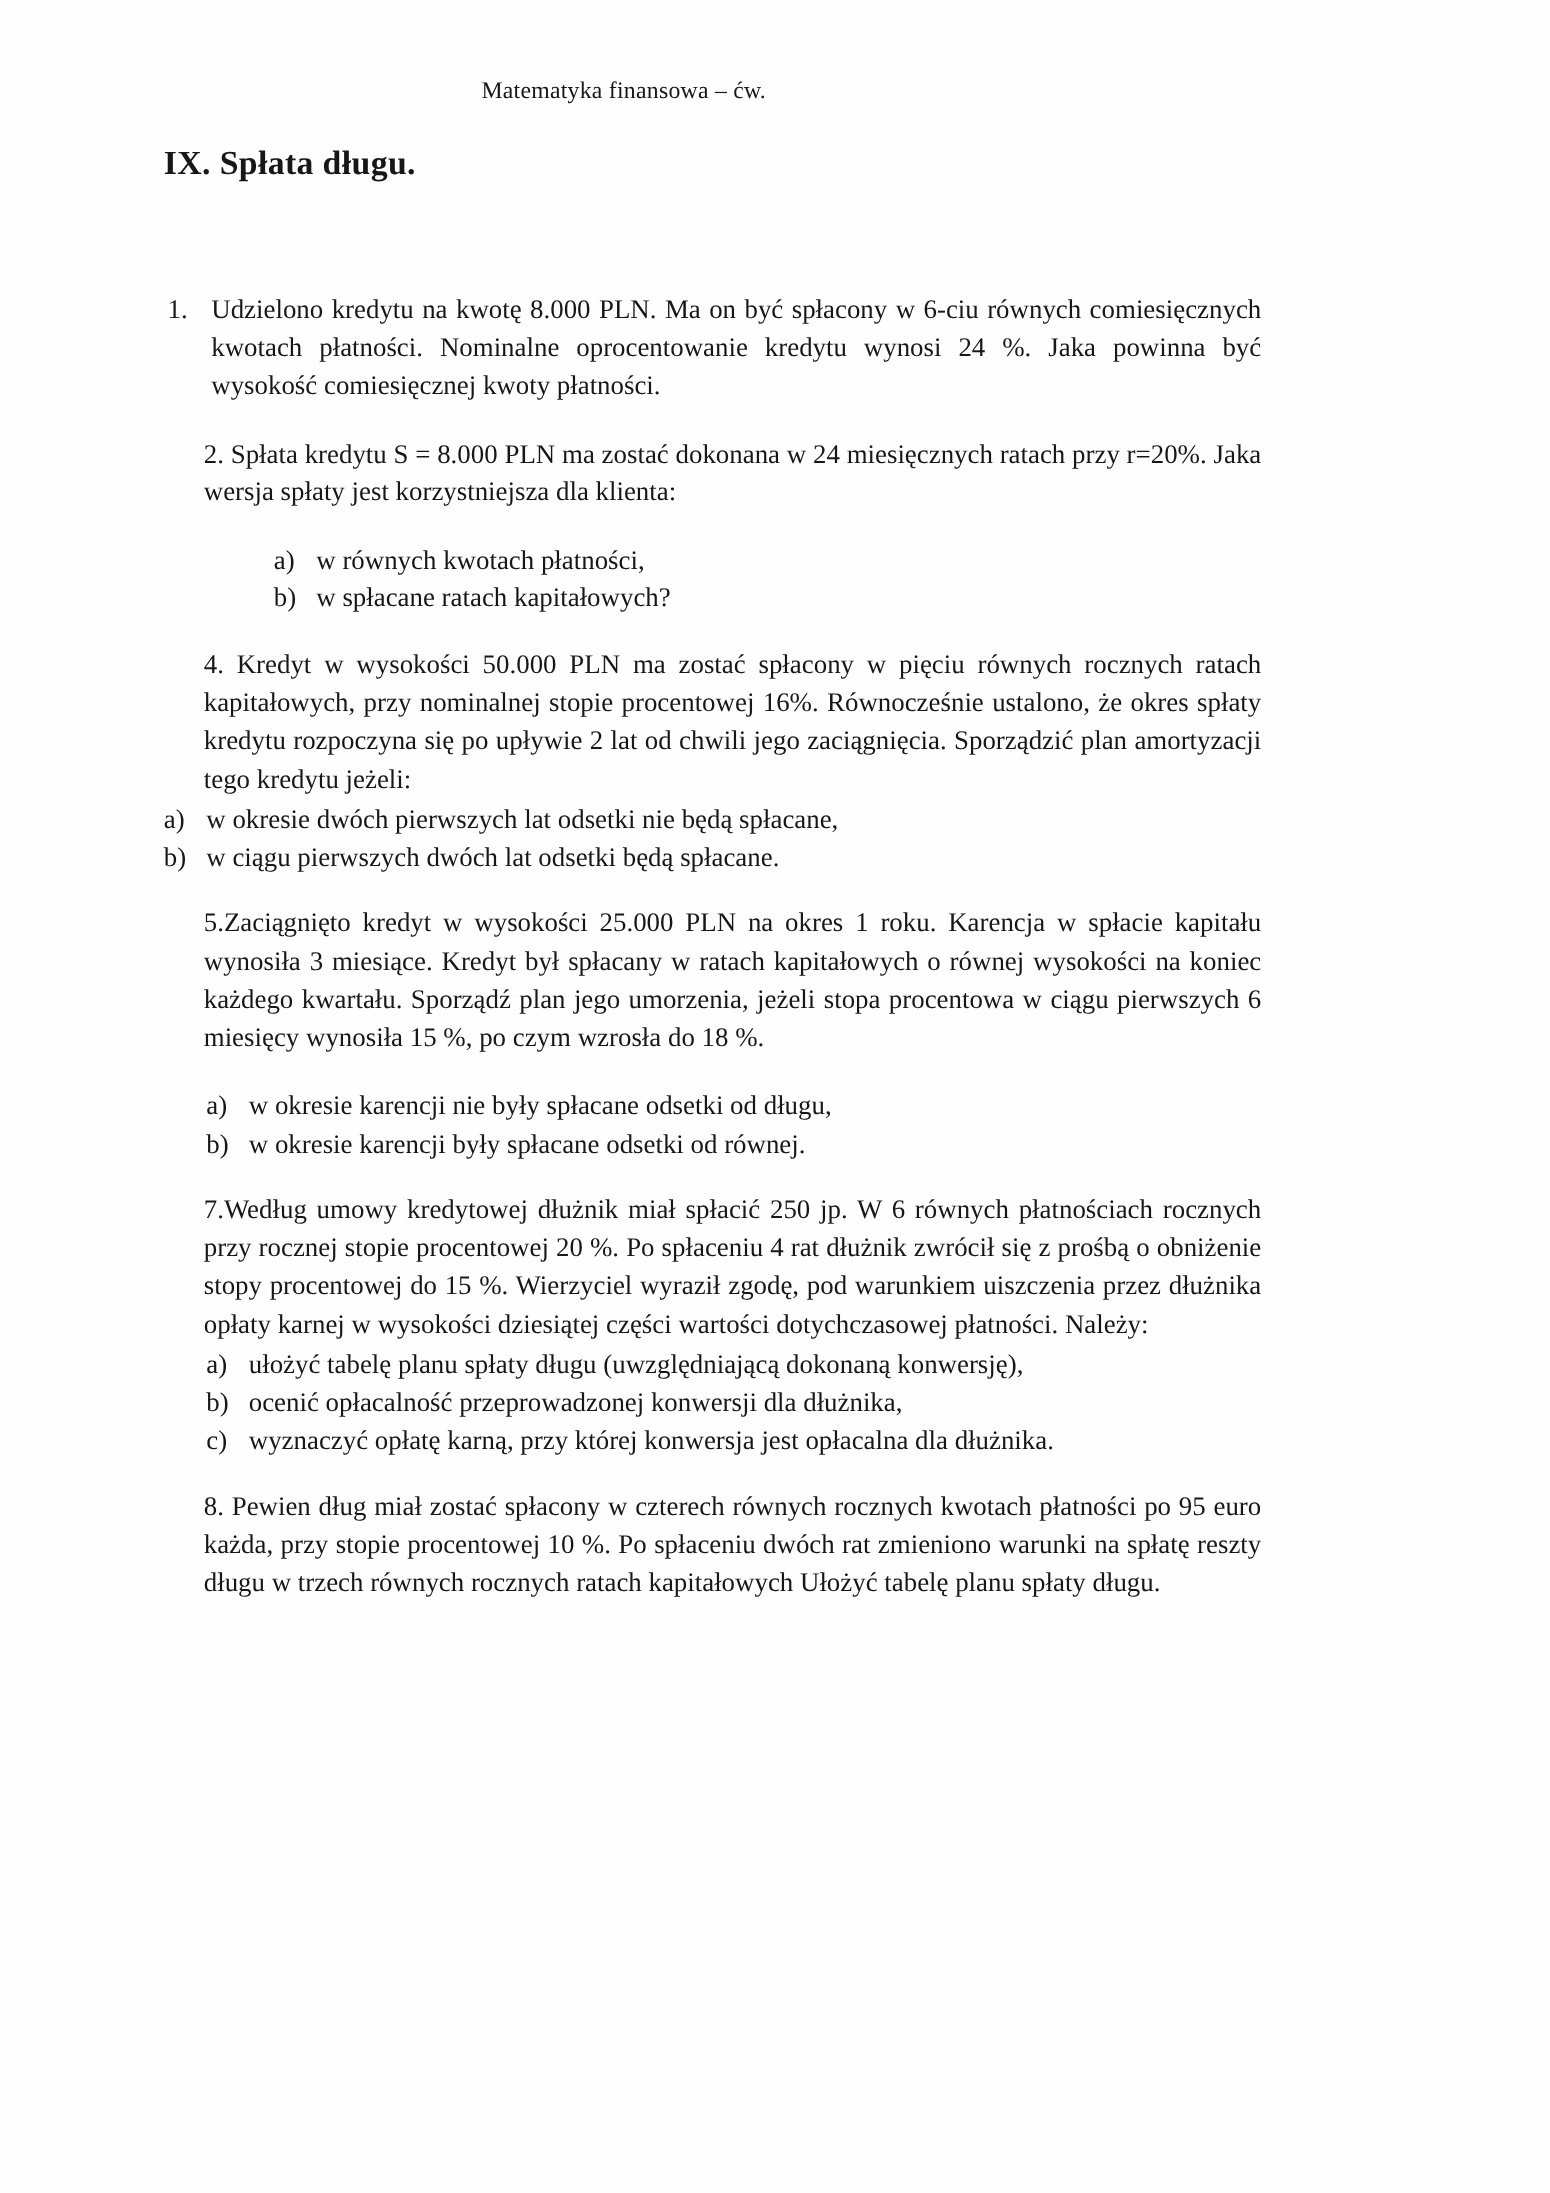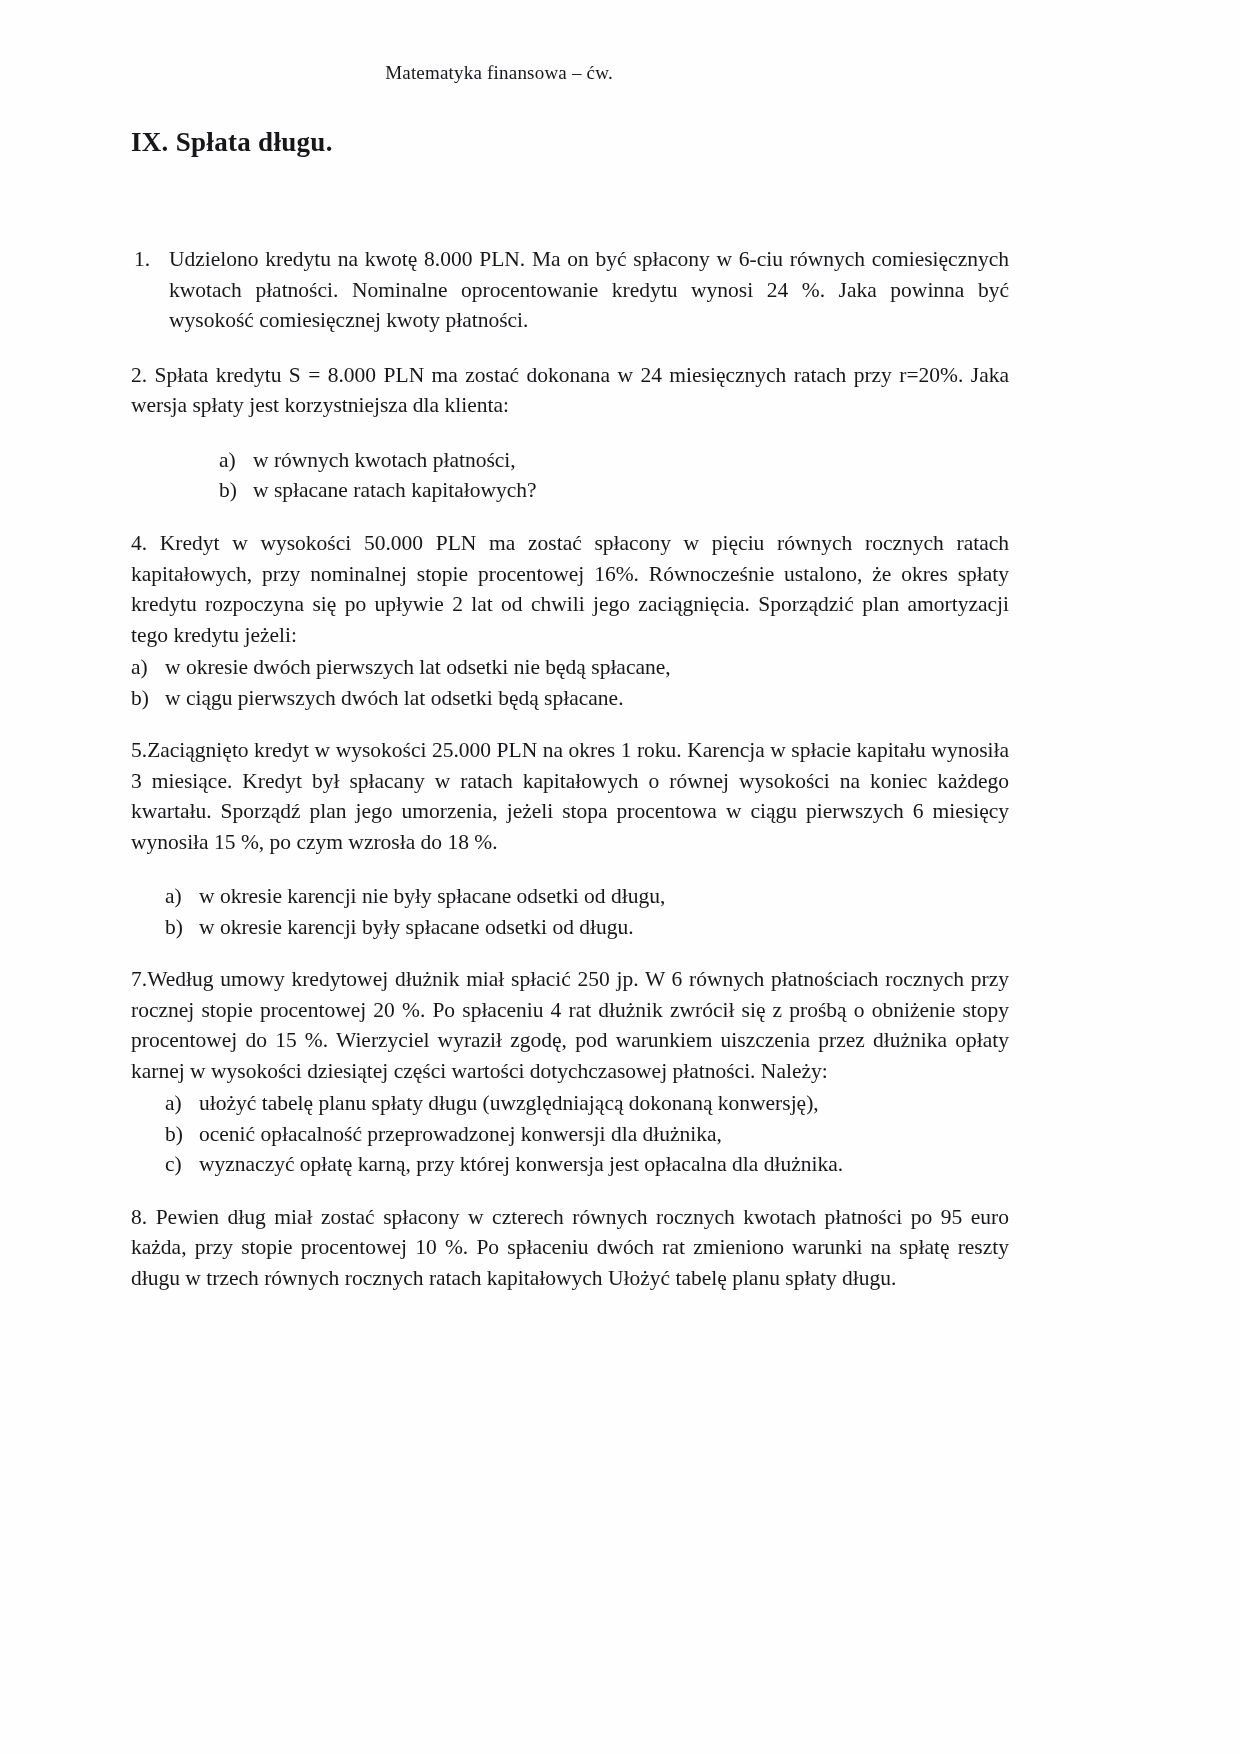--- a/index.html
+++ b/index.html
@@ -25,21 +25,21 @@
     left: 0;
     width: 998px;
     text-align: center;
     font-size: 19px;
     letter-spacing: 0.2px;
     color: #17161a;
   }
   .content {
     position: absolute;
     left: 131px;
-    top: 126px;
+    top: 114px;
     width: 878px;
   }
   h1.section-title {
     font-size: 27px;
     font-weight: bold;
     margin: 0;
     letter-spacing: 0.3px;
     line-height: 1.2;
   }
   h1.section-title-end {
@@ -67,21 +67,21 @@
   }
   .hang .num {
     position: absolute;
     left: 3px;
     top: 0;
     width: 30px;
     text-align: left;
   }
 
   
-  .flat { padding-left: 0; }
+  .flat { padding-left: 0; margin-left: 32px; }
 
   .sublist {
     list-style: none;
     margin: 0;
     padding: 0;
     font-size: 21.5px;
     line-height: 1.42;
   }
   .sublist li {
     display: flex;
@@ -150,21 +150,21 @@
       <span>5.Zaciągnięto kredyt w wysokości 25.000 PLN na okres 1 roku. Karencja w spłacie kapitału wynosiła 3 miesiące. Kredyt był spłacany w ratach kapitałowych o równej wysokości na koniec każdego kwartału. Sporządź plan jego umorzenia, jeżeli stopa procentowa w ciągu pierwszych 6 miesięcy wynosiła 15 %, po czym wzrosła do 18 %.</span>
     </div>
 
     <ul class="sublist indent-mid">
       <li>
         <span class="marker">a)</span>
         <span class="sub-text">w okresie karencji nie były spłacane odsetki od długu,</span>
       </li>
       <li>
         <span class="marker">b)</span>
-        <span class="sub-text">w okresie karencji były spłacane odsetki od długu.</span>
+        <span class="sub-text">w okresie karencji były spłacane odsetki od równej.</span>
       </li>
     </ul>
     <div class="block-gap-md"></div>
 
     <div class="exercise flat" style="margin-bottom:0">
       <span>7.Według umowy kredytowej dłużnik miał spłacić 250 jp. W 6 równych płatnościach rocznych przy rocznej stopie procentowej 20 %. Po spłaceniu 4 rat dłużnik zwrócił się z prośbą o obniżenie stopy procentowej do 15 %. Wierzyciel wyraził zgodę, pod warunkiem uiszczenia przez dłużnika opłaty karnej w wysokości dziesiątej części wartości dotychczasowej płatności. Należy:</span>
     </div>
     <ul class="sublist indent-mid">
       <li>
         <span class="marker">a)</span>

